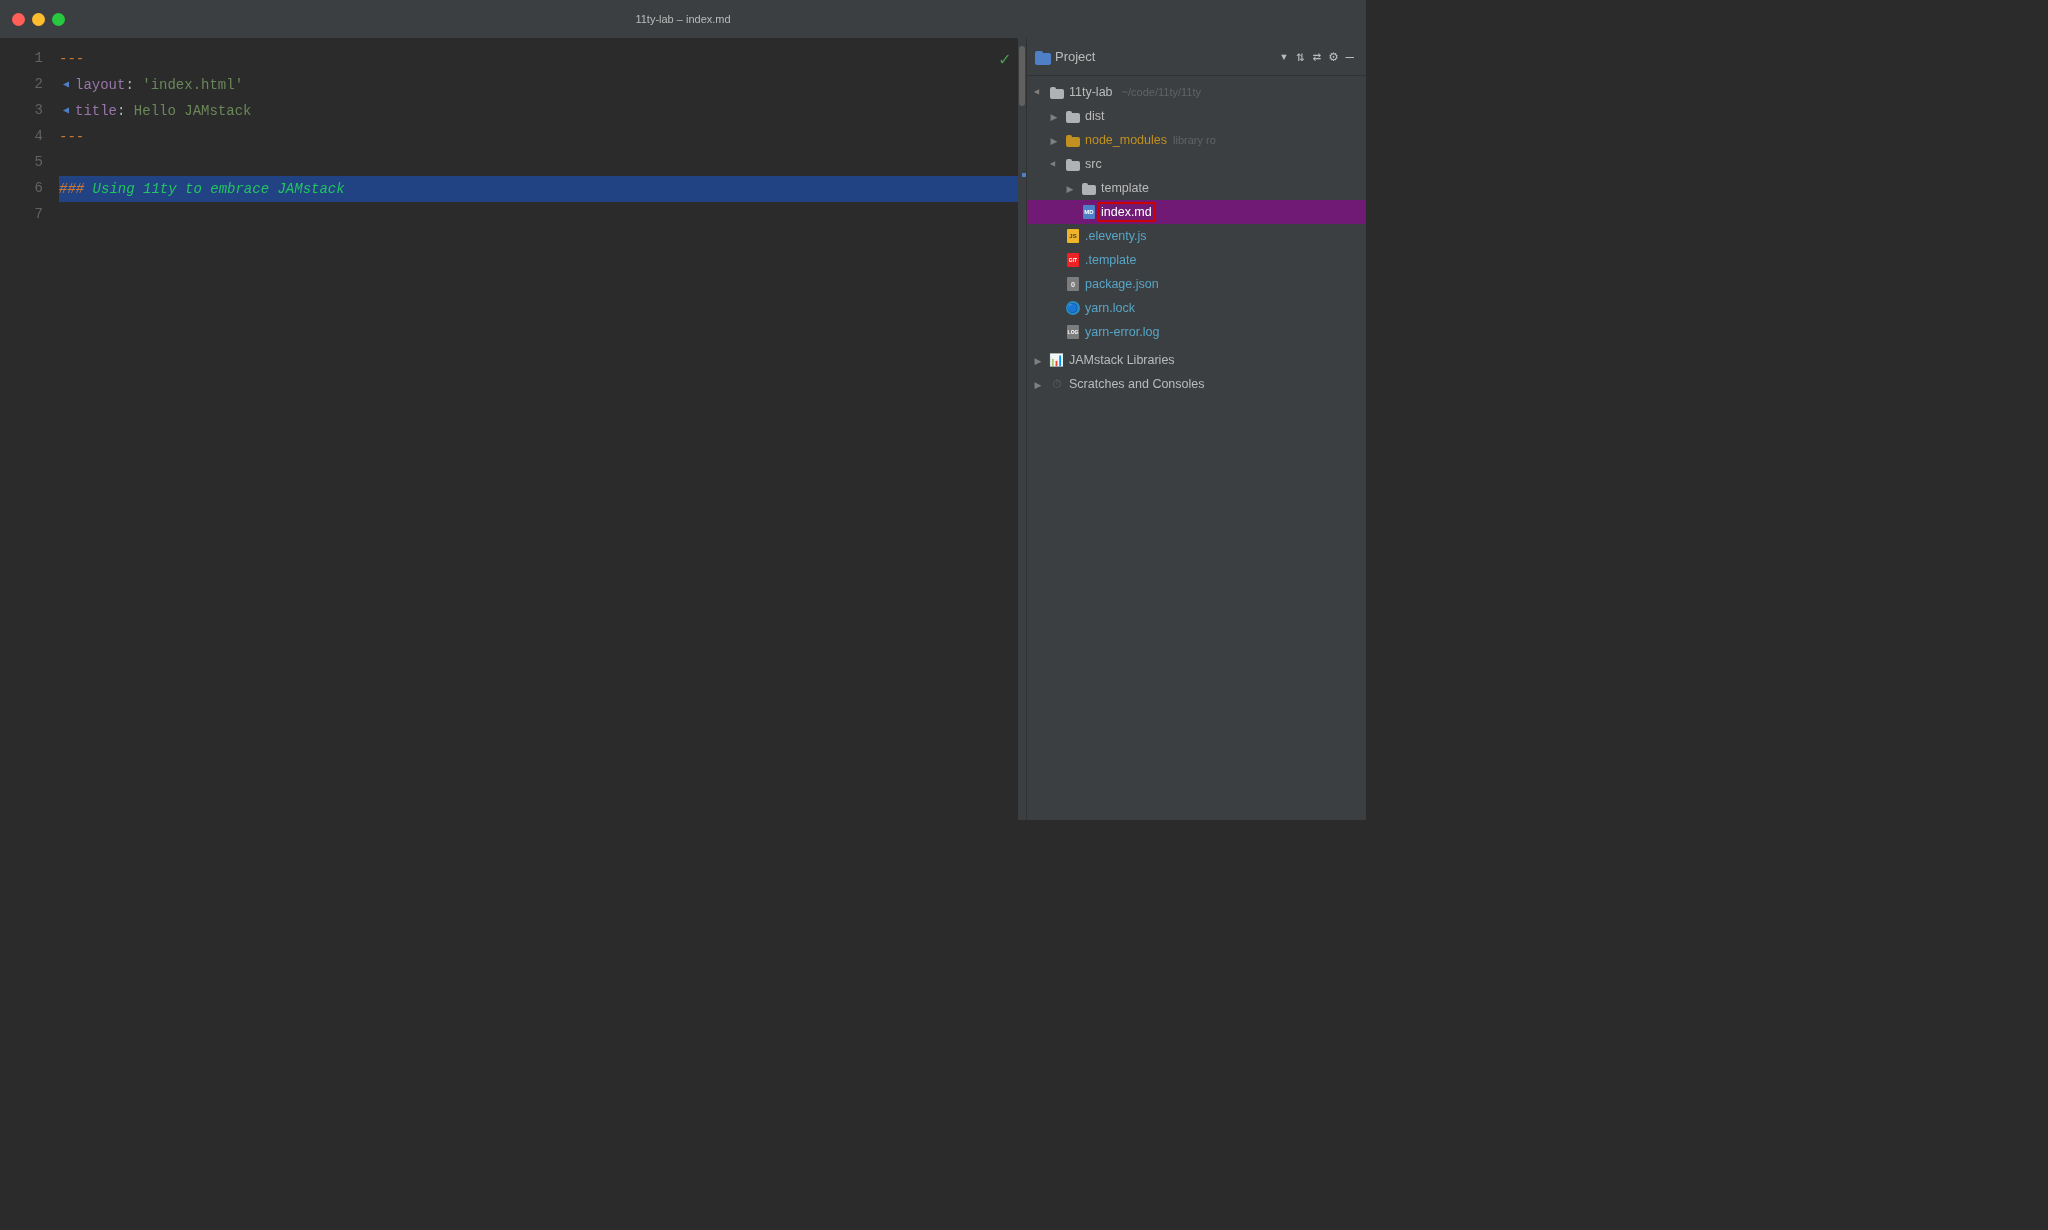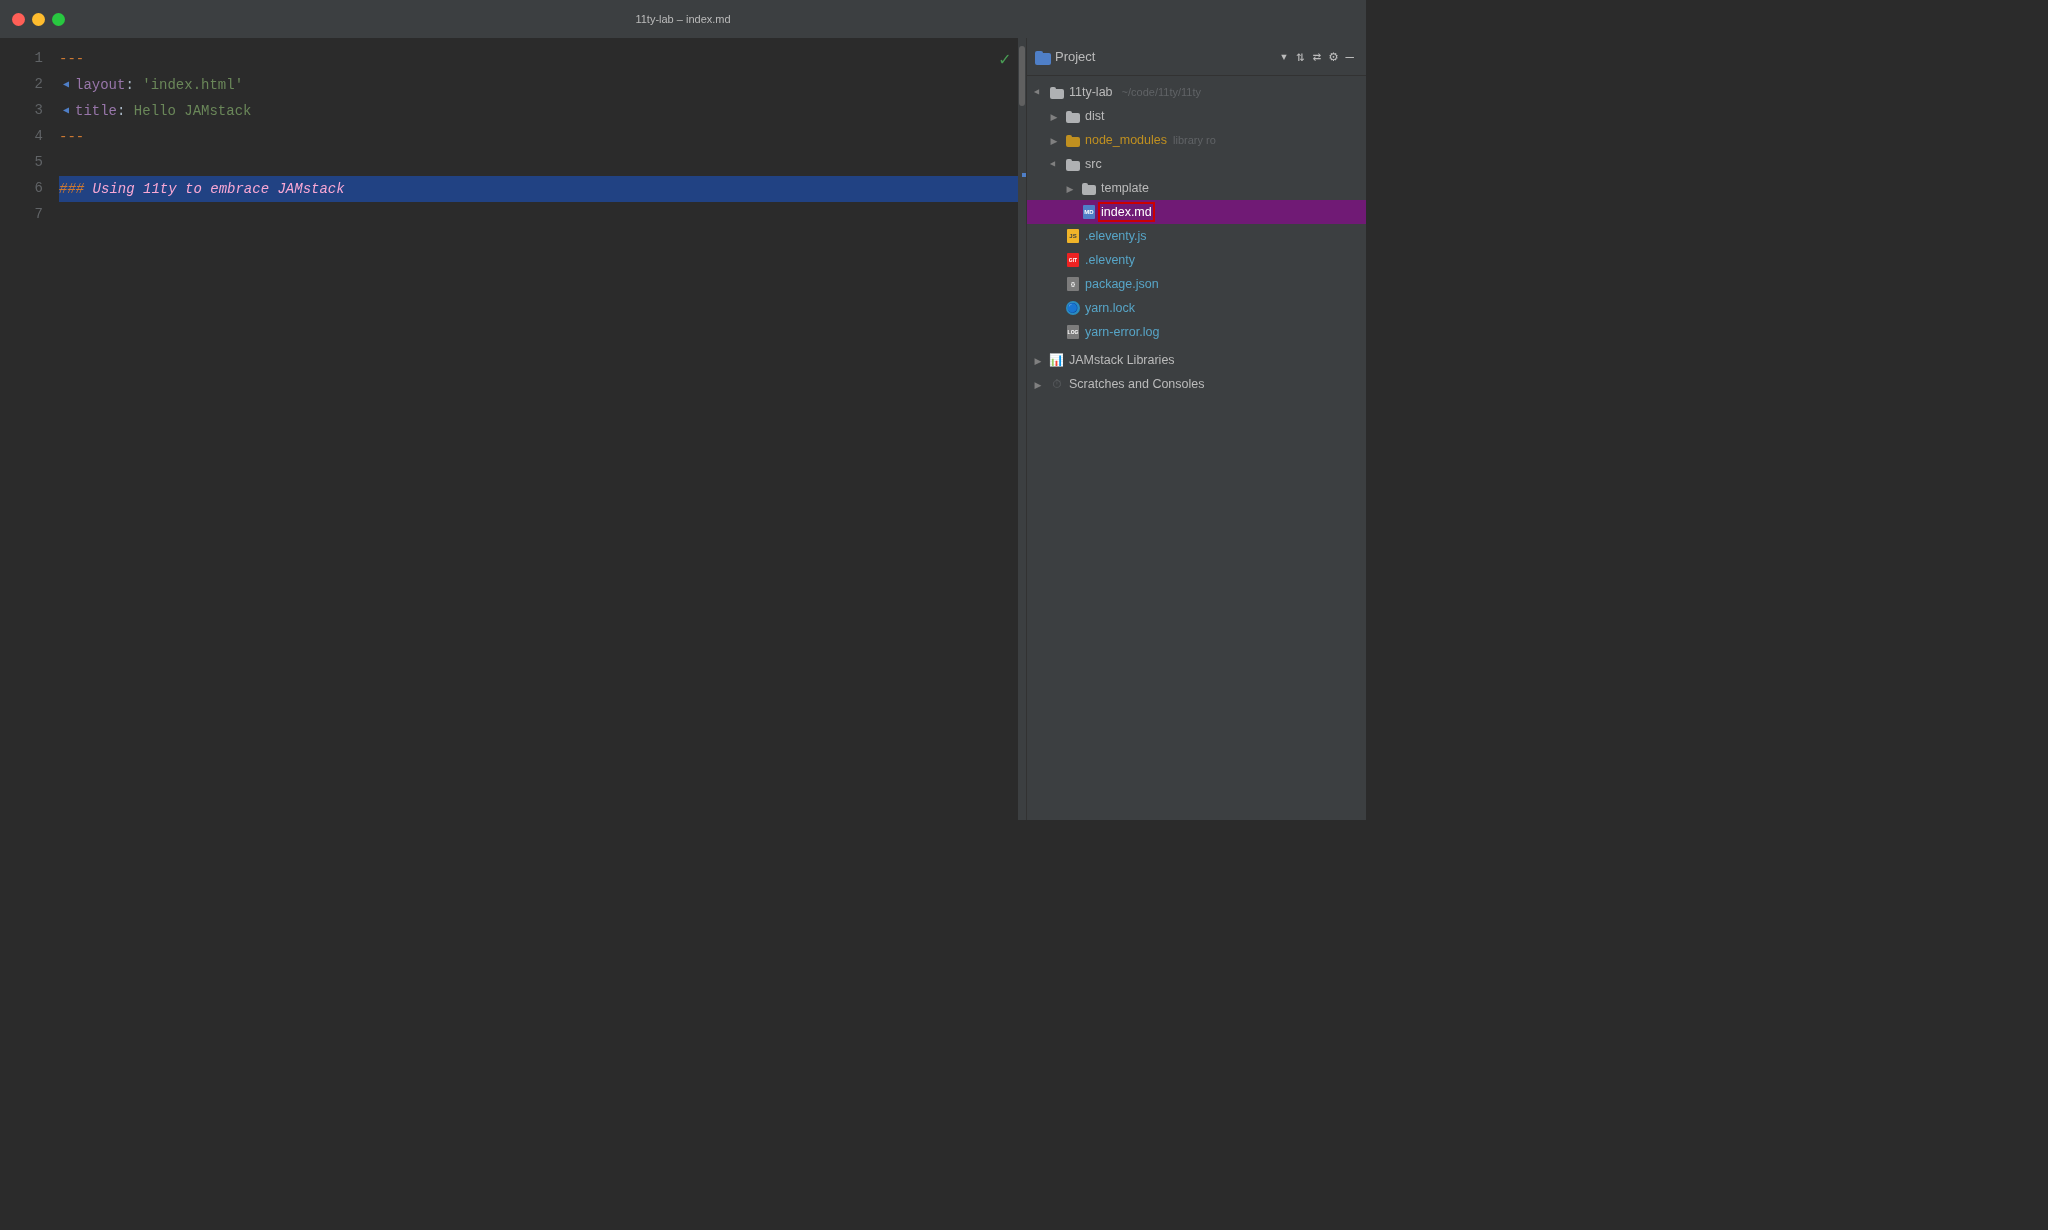--- a/index.html
+++ b/index.html
@@ -123,21 +123,21 @@
       justify-content: center;
       margin-right: 2px;
       color: #4f7fc7;
       font-size: 10px;
     }
 
     .code-yaml-dash { color: #cc7832; }
     .code-yaml-key { color: #9876aa; }
     .code-yaml-value { color: #6a8759; }
     .code-heading { color: #cc7832; font-style: italic; }
-    .code-heading-text { color: #f9a8d4; font-style: italic; }
+    .code-heading-text { color: #22c55e; font-style: italic; }
     .code-default { color: #a9b7c6; }
 
     
     .editor-scrollbar {
       width: 8px;
       background: #3c3f41;
       position: relative;
       flex-shrink: 0;
     }
 
@@ -566,21 +566,21 @@
         <span class="file-name file-name-cyan">.eleventy.js</span>
       </div>
 
       <div class="tree-item indent-1">
         <div class="expand-arrow" style="visibility:hidden">
           <span class="chevron-right"></span>
         </div>
         <div class="tree-icon">
           <div class="icon-file icon-gitignore" style="font-size:5px;">GIT</div>
         </div>
-        <span class="file-name file-name-cyan">.eleventy</span>
+        <span class="file-name file-name-cyan">.template</span>
       </div>
 
       <div class="tree-item indent-1">
         <div class="expand-arrow" style="visibility:hidden">
           <span class="chevron-right"></span>
         </div>
         <div class="tree-icon">
           <div class="icon-file icon-json" style="font-size:5px;">{}</div>
         </div>
         <span class="file-name file-name-cyan">package.json</span>

